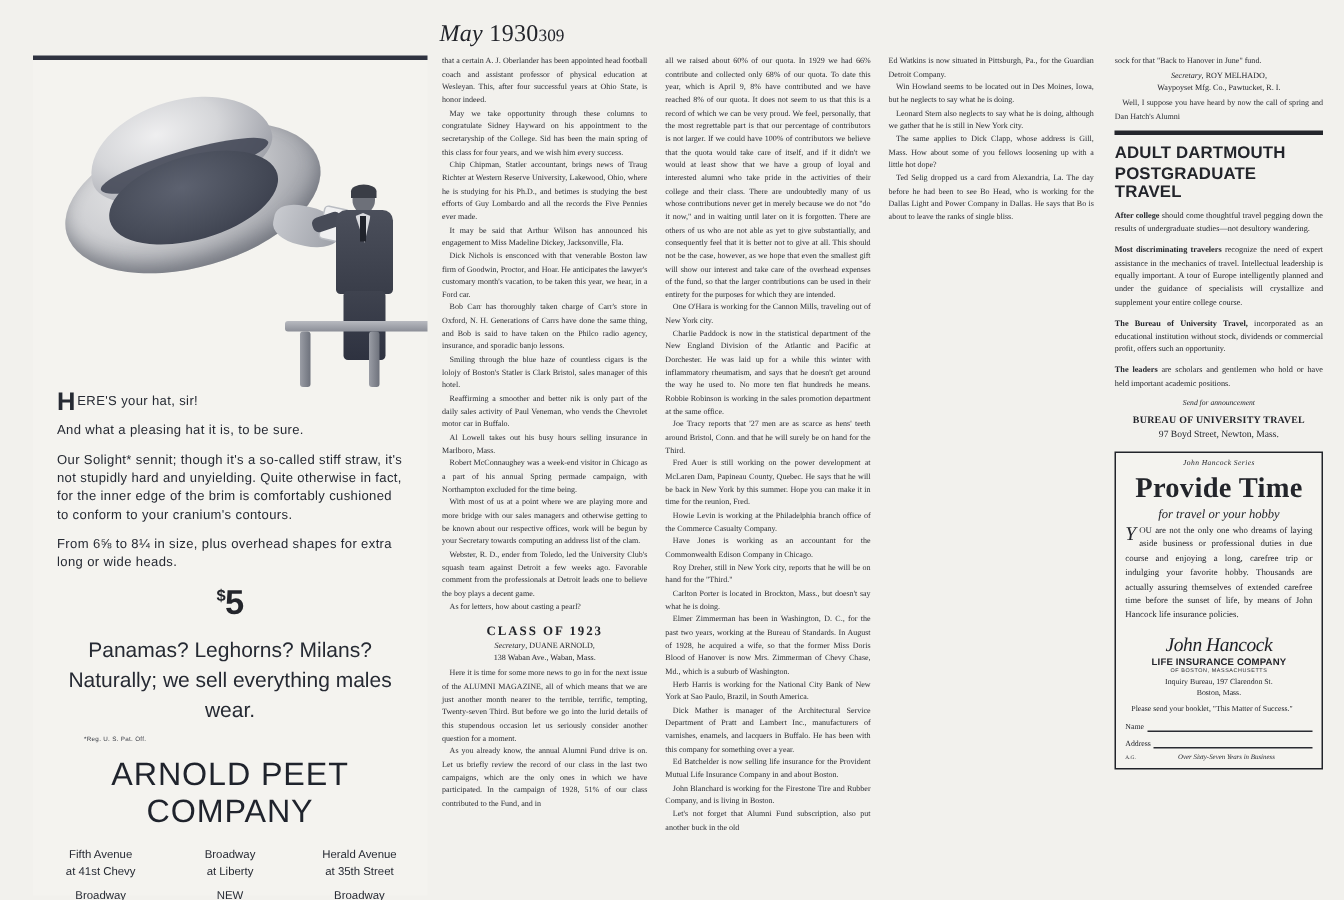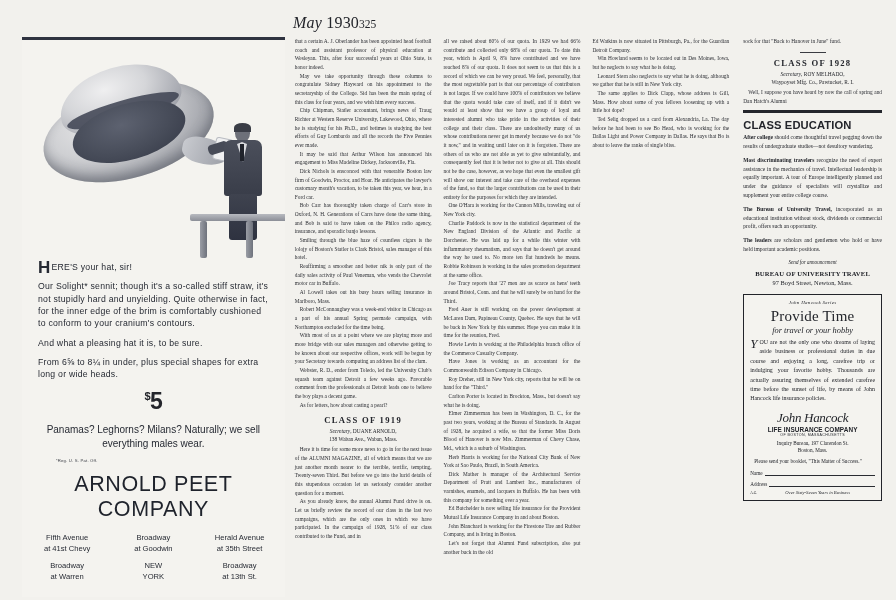--- a/index.html
+++ b/index.html
@@ -53,21 +53,21 @@
   .ad-art{flex:0 0 auto;height:215px;position:relative;overflow:hidden;}
   .ad-copy{flex:0 0 auto;padding:0 16px;}
   .ad-copy p{margin:0 0 7px;font-size:8.7px;line-height:1.42;
              letter-spacing:.25px;color:#262a33;
              font-family:"Liberation Sans", sans-serif;font-weight:300;}
   .dropcap{float:left;font-size:17px;line-height:13px;font-weight:700;
            margin:0 1px 0 0;font-family:"Liberation Sans",sans-serif;}
   .price{text-align:center;font-size:23px;font-weight:700;margin:1px 0 8px;
          font-family:"Liberation Sans",sans-serif;letter-spacing:-.5px;}
   .price sup{font-size:11px;vertical-align:super;}
-  .ad-tag{text-align:center;font-size:10px;line-height:1.45;
+  .ad-tag{text-align:center;font-size:14px;line-height:1.45;
           font-family:"Liberation Sans",sans-serif;margin:0 0 6px;color:#262a33;}
   .ad-reg{font-size:4.2px;margin:0 0 0 18px;letter-spacing:.2px;
           font-family:"Liberation Sans",sans-serif;color:#3a3d45;}
   .rp-name{text-align:center;font-size:21.5px;letter-spacing:.6px;
            font-family:"Liberation Sans",sans-serif;font-weight:400;
            margin:9px 0 10px;color:#1f232c;}
   .rp-addr{font-family:"Liberation Sans",sans-serif;font-size:7.6px;
            line-height:1.5;color:#262a33;padding:0 10px;}
   .rp-row{display:flex;justify-content:space-between;align-items:flex-start;gap:16px;}
   .rp-cell{text-align:center;width:33%;}
@@ -130,21 +130,21 @@
   .but-send{text-align:center;font-style:italic;font-size:5.1px;margin:4px 0 5px;}
   .but-name{text-align:center;font-weight:700;font-size:6.6px;letter-spacing:.2px;
             margin:0 0 2px;}
   .but-addr{text-align:center;font-size:6.4px;margin:0;}
 
   
   .ad-jh{margin-top:8px;border:1.6px solid #22242a;padding:5px 6px 5px;
          background:#f4f3ef;}
   .jh-top{text-align:center;font-style:italic;font-size:5px;margin:0 0 3px;
           letter-spacing:.3px;}
-  .jh-h{text-align:center;font-size:15px;font-weight:400;margin:0 0 1px;
+  .jh-h{text-align:center;font-size:19px;font-weight:700;margin:0 0 1px;
         letter-spacing:.2px;}
   .jh-sub{text-align:center;font-style:italic;font-size:8.4px;margin:0 0 3px;}
   .jh-body{font-size:5.9px;line-height:1.6;text-align:justify;margin:0;}
   .jh-drop{float:left;font-style:italic;font-size:13px;line-height:9px;
            margin:1px 2px 0 0;}
   .jh-logo{text-align:center;margin:6px 0 0;font-style:italic;font-size:13px;
            letter-spacing:-.3px;color:#1d1f25;}
   .jh-lic{text-align:center;font-family:"Liberation Sans",sans-serif;
           font-weight:700;font-size:6.4px;letter-spacing:.1px;margin:0;}
   .jh-loc{text-align:center;font-size:3.6px;letter-spacing:.4px;margin:0 0 3px;
@@ -161,21 +161,21 @@
 </head>
 <body>
 
 <div class="page">
 
   <div class="runhead">
     <div class="rh-date">
       <span class="ital">May</span>
       <span>1930</span>
     </div>
-    <div class="rh-folio">325</div>
+    <div class="rh-folio">309</div>
   </div>
 
   <div class="cols">
 
     <div class="col adcol">
       <div class="ad-rp">
 
         <div class="scallop">
           <div class="bar"></div>
             <div class="teeth"></div>
@@ -203,43 +203,43 @@
             <div class="top"></div>
             <div class="lg a"></div>
               <div class="lg b"></div>
           </div>
         </div>
 
         <div class="ad-copy">
           <p>
             <span class="dropcap">H</span><span>ERE'S your hat, sir!</span>
           </p>
+          <p>And what a pleasing hat it is, to be sure.</p>
           <p>Our Solight* sennit; though it's a so-called stiff straw, it's not stupidly hard and unyielding. Quite otherwise in fact, for the inner edge of the brim is comfortably cushioned to conform to your cranium's contours.</p>
-          <p>And what a pleasing hat it is, to be sure.</p>
-          <p>From 6⅝ to 8¼ in under, plus special shapes for extra long or wide heads.</p>
+          <p>From 6⅝ to 8¼ in size, plus overhead shapes for extra long or wide heads.</p>
 
           <div class="price">
             <sup>$</sup><span>5</span>
           </div>
 
           <div class="ad-tag">Panamas? Leghorns? Milans? Naturally; we sell everything males wear.</div>
           <div class="ad-reg">*Reg. U. S. Pat. Off.</div>
         </div>
 
         <div class="rp-name">ARNOLD PEET COMPANY</div>
 
         <div class="rp-addr">
           <div class="rp-row">
             <div class="rp-cell">
               <div>Fifth Avenue</div>
               <div>at 41st Chevy</div>
             </div>
             <div class="rp-cell">
               <div>Broadway</div>
-              <div>at Goodwin</div>
+              <div>at Liberty</div>
             </div>
             <div class="rp-cell">
               <div>Herald Avenue</div>
               <div>at 35th Street</div>
             </div>
           </div>
 
           <div class="rp-row" style="margin-top:5px;">
             <div class="rp-cell">
               <div>Broadway</div>
@@ -271,21 +271,21 @@
       <p class="tx">Bob Carr has thoroughly taken charge of Carr's store in Oxford, N. H. Generations of Carrs have done the same thing, and Bob is said to have taken on the Philco radio agency, insurance, and sporadic banjo lessons.</p>
       <p class="tx">Smiling through the blue haze of countless cigars is the lolojy of Boston's Statler is Clark Bristol, sales manager of this hotel.</p>
       <p class="tx">Reaffirming a smoother and better nik is only part of the daily sales activity of Paul Veneman, who vends the Chevrolet motor car in Buffalo.</p>
       <p class="tx">Al Lowell takes out his busy hours selling insurance in Marlboro, Mass.</p>
       <p class="tx">Robert McConnaughey was a week-end visitor in Chicago as a part of his annual Spring permade campaign, with Northampton excluded for the time being.</p>
       <p class="tx">With most of us at a point where we are playing more and more bridge with our sales managers and otherwise getting to be known about our respective offices, work will be begun by your Secretary towards computing an address list of the clam.</p>
       <p class="tx">Webster, R. D., ender from Toledo, led the University Club's squash team against Detroit a few weeks ago. Favorable comment from the professionals at Detroit leads one to believe the boy plays a decent game.</p>
       <p class="tx">As for letters, how about casting a pearl?</p>
 
       <div class="classhead">
-        <h3>CLASS OF 1919</h3>
+        <h3>CLASS OF 1923</h3>
       </div>
       <div class="secline">
         <span class="it">Secretary</span>,
         <span class="sc">DUANE ARNOLD</span>,<br>
         <span>138 Waban Ave., Waban, Mass.</span>
       </div>
       <p class="tx">Here it is time for some more news to go in for the next issue of the ALUMNI MAGAZINE, all of which means that we are just another month nearer to the terrible, terrific, tempting, Twenty-seven Third. But before we go into the lurid details of this stupendous occasion let us seriously consider another question for a moment.</p>
       <p class="tx">As you already know, the annual Alumni Fund drive is on. Let us briefly review the record of our class in the last two campaigns, which are the only ones in which we have participated. In the campaign of 1928, 51% of our class contributed to the Fund, and in</p>
     </div>
 
@@ -311,34 +311,31 @@
       <p class="tx noind">Ed Watkins is now situated in Pittsburgh, Pa., for the Guardian Detroit Company.</p>
       <p class="tx">Win Howland seems to be located out in Des Moines, Iowa, but he neglects to say what he is doing.</p>
       <p class="tx">Leonard Stern also neglects to say what he is doing, although we gather that he is still in New York city.</p>
       <p class="tx">The same applies to Dick Clapp, whose address is Gill, Mass. How about some of you fellows loosening up with a little hot dope?</p>
       <p class="tx">Ted Selig dropped us a card from Alexandria, La. The day before he had been to see Bo Head, who is working for the Dallas Light and Power Company in Dallas. He says that Bo is about to leave the ranks of single bliss.</p>
     </div>
 
     <div class="col lastcol">
       <p class="tx noind">sock for that "Back to Hanover in June" fund.</p>
 
-      <div class="classhead">
-        <div class="rule"></div>
-        <h3>CLASS OF 1928</h3>
-      </div>
       <div class="secline">
         <span class="it">Secretary</span>,
         <span class="sc">ROY MELHADO</span>,<br>
         <span>Waypoyset Mfg. Co., Pawtucket, R. I.</span>
       </div>
       <p class="tx">Well, I suppose you have heard by now the call of spring and Dan Hatch's Alumni</p>
 
       <div class="ad-but">
         <div class="but-rule"></div>
-        <div class="but-h">CLASS EDUCATION</div>
+        <div class="but-h">ADULT DARTMOUTH</div>
+        <div class="but-h2">POSTGRADUATE TRAVEL</div>
 
         <p class="but-p">
           <b>After college</b><span> should come thoughtful travel pegging down the results of undergraduate studies—not desultory wandering.</span>
         </p>
         <p class="but-p">
           <b>Most discriminating travelers</b><span> recognize the need of expert assistance in the mechanics of travel. Intellectual leadership is equally important. A tour of Europe intelligently planned and under the guidance of specialists will crystallize and supplement your entire college course.</span>
         </p>
         <p class="but-p">
           <b>The Bureau of University Travel,</b><span> incorporated as an educational institution without stock, dividends or commercial profit, offers such an opportunity.</span>
         </p>

